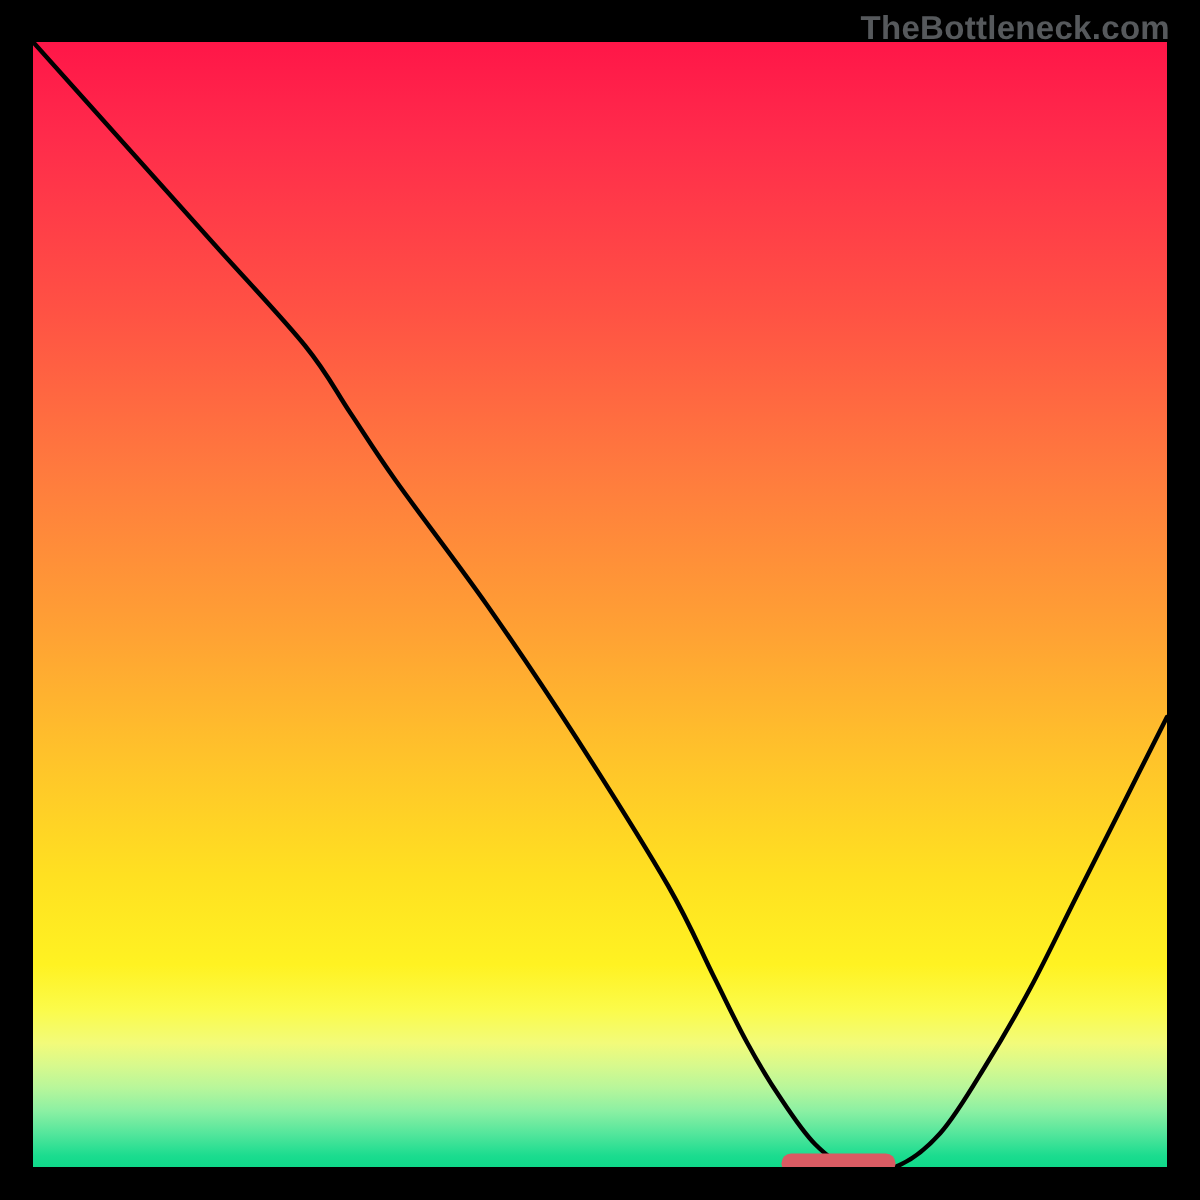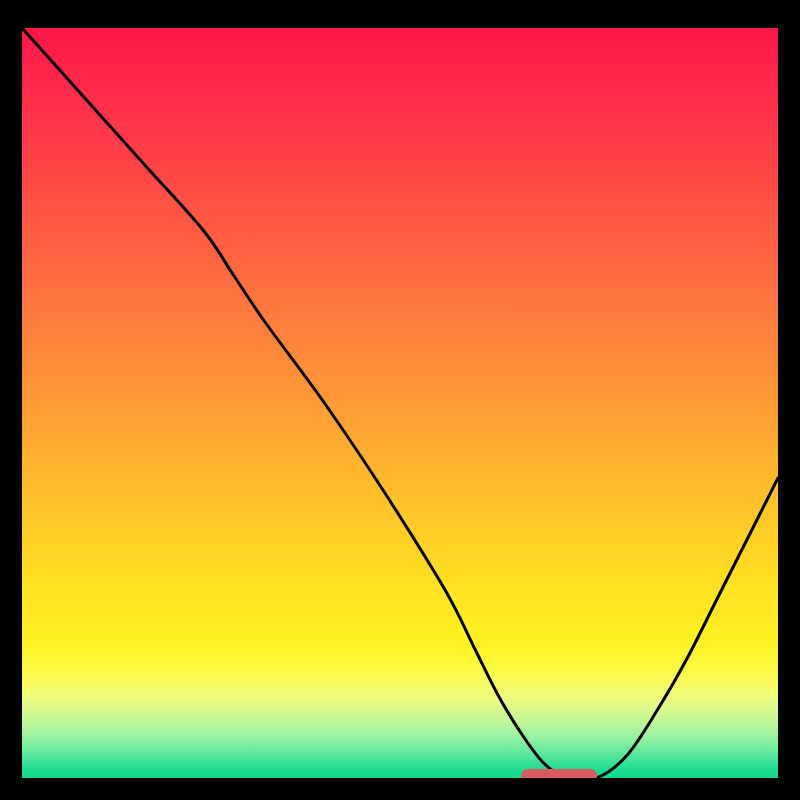--- a/index.html
+++ b/index.html
@@ -52,20 +52,21 @@
     height: 13px;
     border-radius: 7px;
     background: #d95b63;
     z-index: 3;
   }
 </style>
 </head>
 <body>
 
 <div class="stage">
+  <div class="watermark">TheBottleneck.com</div>
 
   <div class="plot">
     <div class="gradient"></div>
 
     <svg class="curve" viewBox="0 0 756 750" preserveAspectRatio="none">
       <path id="curve-path" d="M 0.0 0.0 C 10.1 11.3, 40.3 45.0, 60.5 67.5 C 80.6 90.0, 100.8 112.5, 121.0 135.0 C 141.1 157.5, 166.3 183.8, 181.4 202.5 C 196.6 221.3, 201.6 232.5, 211.7 247.5 C 221.8 262.5, 226.8 271.3, 241.9 292.5 C 257.0 313.8, 282.2 346.3, 302.4 375.0 C 322.6 403.8, 342.7 433.8, 362.9 465.0 C 383.0 496.3, 408.2 536.3, 423.4 562.5 C 438.5 588.8, 444.8 605.0, 453.6 622.5 C 462.4 640.0, 468.7 653.8, 476.3 667.5 C 483.8 681.3, 491.4 693.8, 499.0 705.0 C 506.5 716.3, 514.1 727.5, 521.6 735.0 C 529.2 742.5, 535.5 747.5, 544.3 750.0 C 553.1 752.5, 564.5 753.8, 574.6 750.0 C 584.6 746.3, 594.7 738.8, 604.8 727.5 C 614.9 716.3, 625.0 698.8, 635.0 682.5 C 645.1 666.3, 655.2 648.8, 665.3 630.0 C 675.4 611.3, 685.4 590.0, 695.5 570.0 C 705.6 550.0, 715.7 530.0, 725.8 510.0 C 735.8 490.0, 751.0 460.0, 756.0 450.0" fill="none" stroke="#000" stroke-width="3" stroke-linejoin="round" stroke-linecap="round"></path>
     </svg>
 
     <div class="marker" id="marker" style="left: 499px; width: 75.6px; top: 741px;"></div>
   </div>

